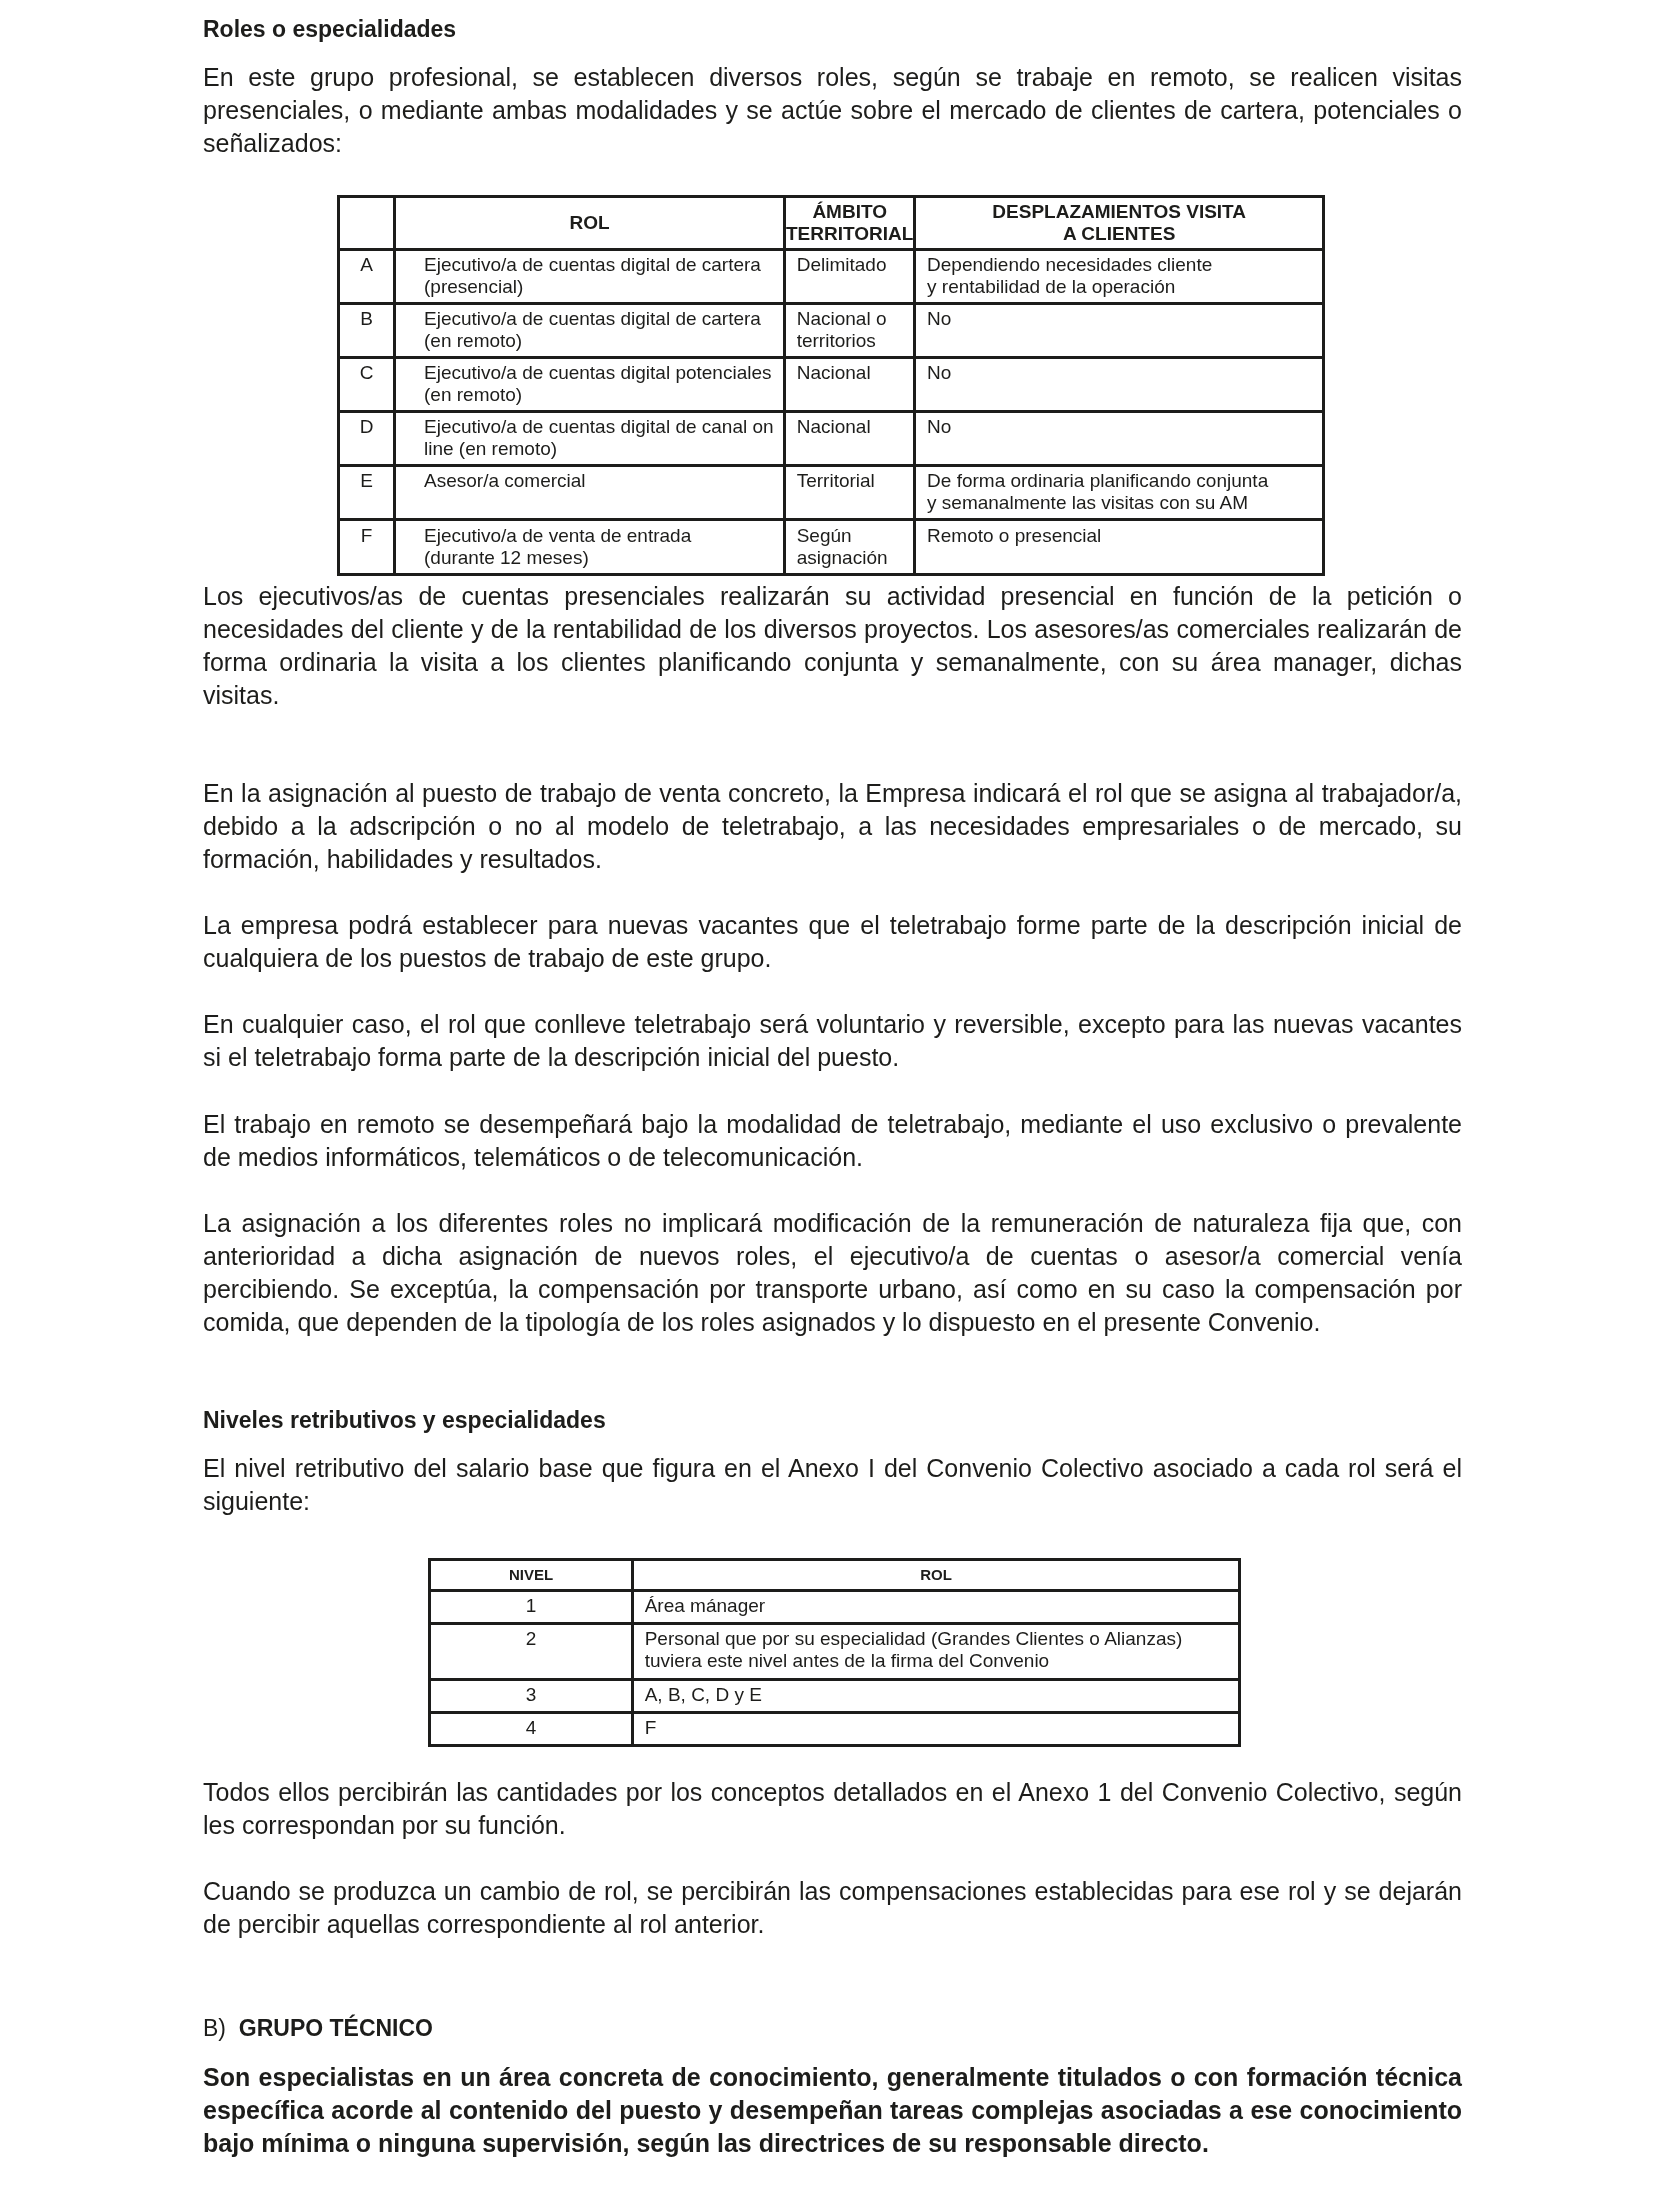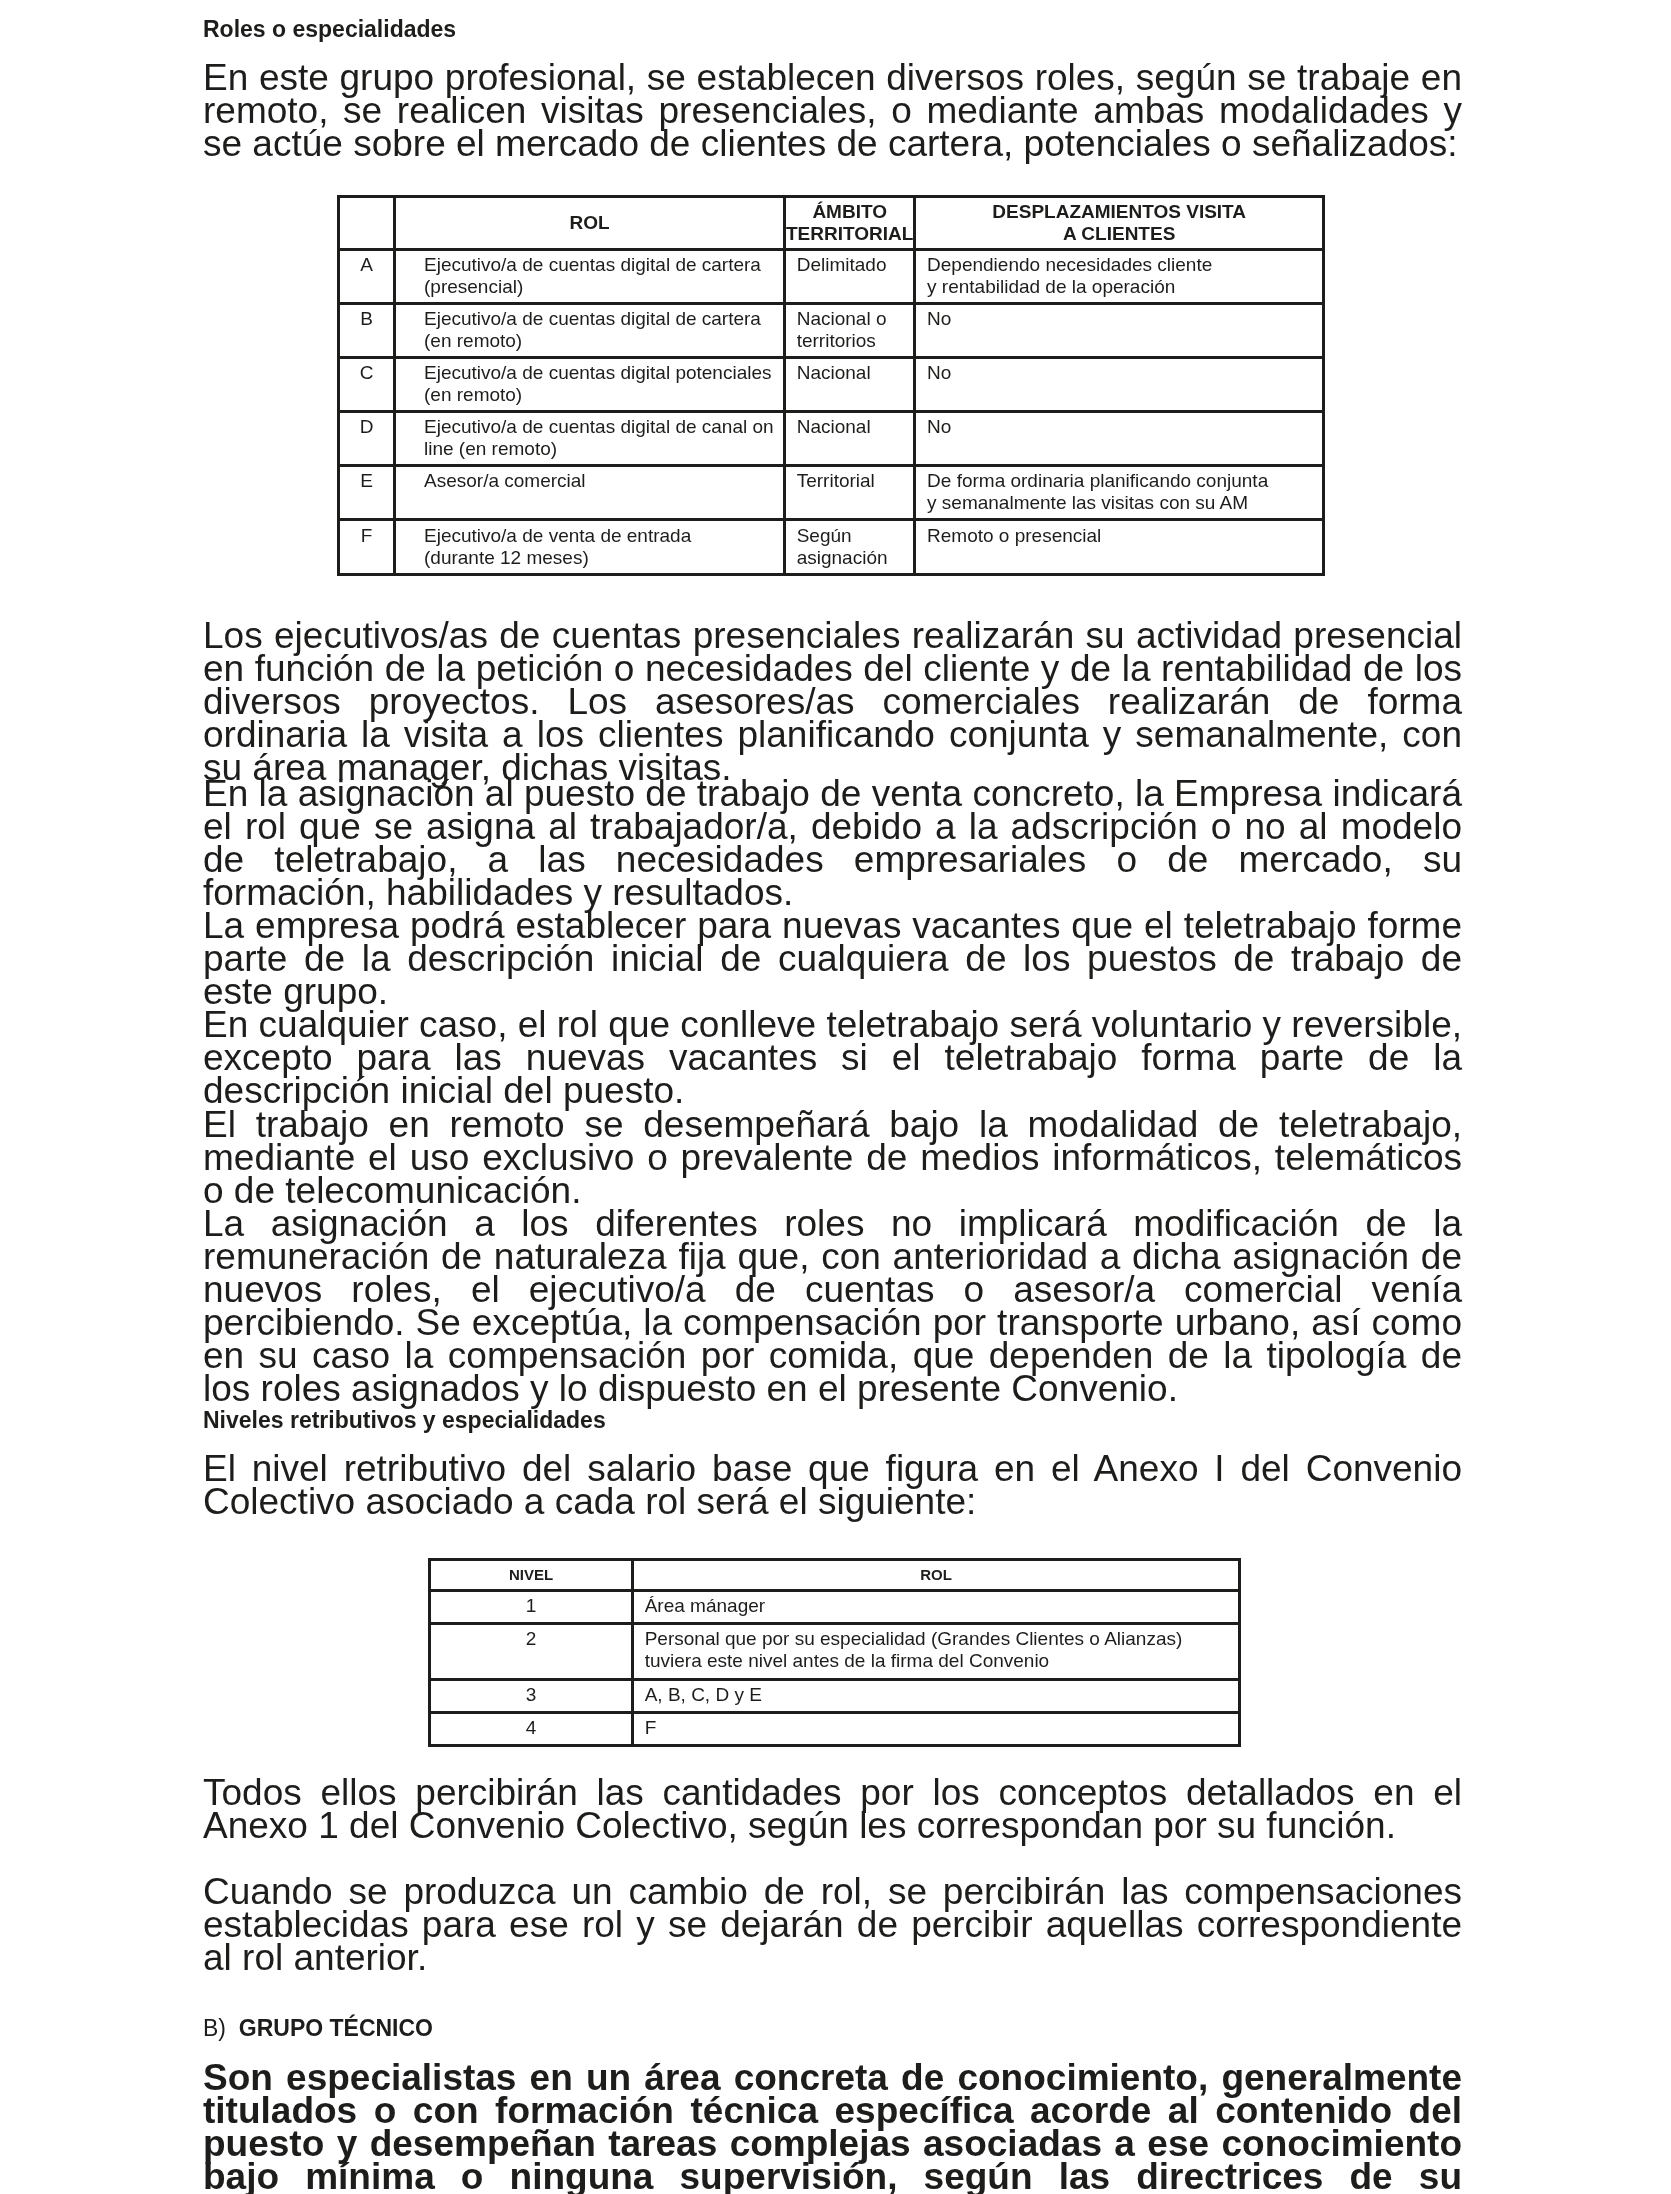--- a/index.html
+++ b/index.html
@@ -2,21 +2,21 @@
 <html style="font-size:12.2px"><head>
 <meta charset="utf-8">
 <style>
   html, body { margin: 0; padding: 0; background: #ffffff; }
   body {
     width: 1672px; height: 2194px; position: relative; overflow: hidden;
     font-family: "Liberation Sans", sans-serif; color: #1d1d1b;
   }
   .page { position: absolute; left: 203px; top: 0; width: 1259px; }
   .h { font-weight: bold; font-size: 23px; line-height: 34px; position: absolute; left: 0; white-space: nowrap; }
-  .p { font-size: 37px; line-height: 33px; text-align: justify; position: absolute; left: 0; width: 1259px; }
+  .p { font-size: 25px; line-height: 33px; text-align: justify; position: absolute; left: 0; width: 1259px; }
   .p.last-left { text-align-last: left; }
 
   table { border-collapse: collapse; position: absolute; font-size: 19px; line-height: 22px; }
   table td, table th { border: 3.1px solid #1d1d1b; vertical-align: top; padding: 0; }
   .t1 { left: 134px; top: 195px; width: 988px; }
   .t1 th { font-weight: bold; text-align: center; vertical-align: middle; height: 50px; font-size: 19px; }
   .t1 td { height: 48px; padding-top: 3.1px; }
   .t1 td.code { text-align: center; width: 53px; }
   .t1 td.rol { width: 359px; padding-left: 28px; }
   .t1 td.amb { width: 96px; padding-left: 10.7px; }
@@ -77,21 +77,21 @@
     </tr>
     <tr>
       <td class="code">F</td>
       <td class="rol"><span>Ejecutivo/a de venta de entrada</span><br><span>(durante 12 meses)</span></td>
       <td class="amb"><span>Según</span><br><span>asignación</span></td>
       <td class="des"><span>Remoto o presencial</span><br><span></span></td>
     </tr>
   </tbody>
     </table>
 
-  <div class="p last-left" style="top:619px;">Los ejecutivos/as de cuentas presenciales realizarán su actividad presencial en función de la petición o necesidades del cliente y de la rentabilidad de los diversos proyectos. Los asesores/as comerciales realizarán de forma ordinaria la visita a los clientes planificando conjunta y semanalmente, con su área manager, dichas visitas.</div>
+  <div class="p last-left" style="top:580px;">Los ejecutivos/as de cuentas presenciales realizarán su actividad presencial en función de la petición o necesidades del cliente y de la rentabilidad de los diversos proyectos. Los asesores/as comerciales realizarán de forma ordinaria la visita a los clientes planificando conjunta y semanalmente, con su área manager, dichas visitas.</div>
   <div class="p last-left" style="top:777px;">En la asignación al puesto de trabajo de venta concreto, la Empresa indicará el rol que se asigna al trabajador/a, debido a la adscripción o no al modelo de teletrabajo, a las necesidades empresariales o de mercado, su formación, habilidades y resultados.</div>
   <div class="p last-left" style="top:909px;">La empresa podrá establecer para nuevas vacantes que el teletrabajo forme parte de la descripción inicial de cualquiera de los puestos de trabajo de este grupo.</div>
   <div class="p last-left" style="top:1008px;">En cualquier caso, el rol que conlleve teletrabajo será voluntario y reversible, excepto para las nuevas vacantes si el teletrabajo forma parte de la descripción inicial del puesto.</div>
   <div class="p last-left" style="top:1108px;">El trabajo en remoto se desempeñará bajo la modalidad de teletrabajo, mediante el uso exclusivo o prevalente de medios informáticos, telemáticos o de telecomunicación.</div>
   <div class="p last-left" style="top:1207px;">La asignación a los diferentes roles no implicará modificación de la remuneración de naturaleza fija que, con anterioridad a dicha asignación de nuevos roles, el ejecutivo/a de cuentas o asesor/a comercial venía percibiendo. Se exceptúa, la compensación por transporte urbano, así como en su caso la compensación por comida, que dependen de la tipología de los roles asignados y lo dispuesto en el presente Convenio.</div>
 
   <div class="h" style="top:1403px;">Niveles retributivos y especialidades</div>
   <div class="p last-left" style="top:1452px;">El nivel retributivo del salario base que figura en el Anexo I del Convenio Colectivo asociado a cada rol será el siguiente:</div>
 
   <table class="t2">

